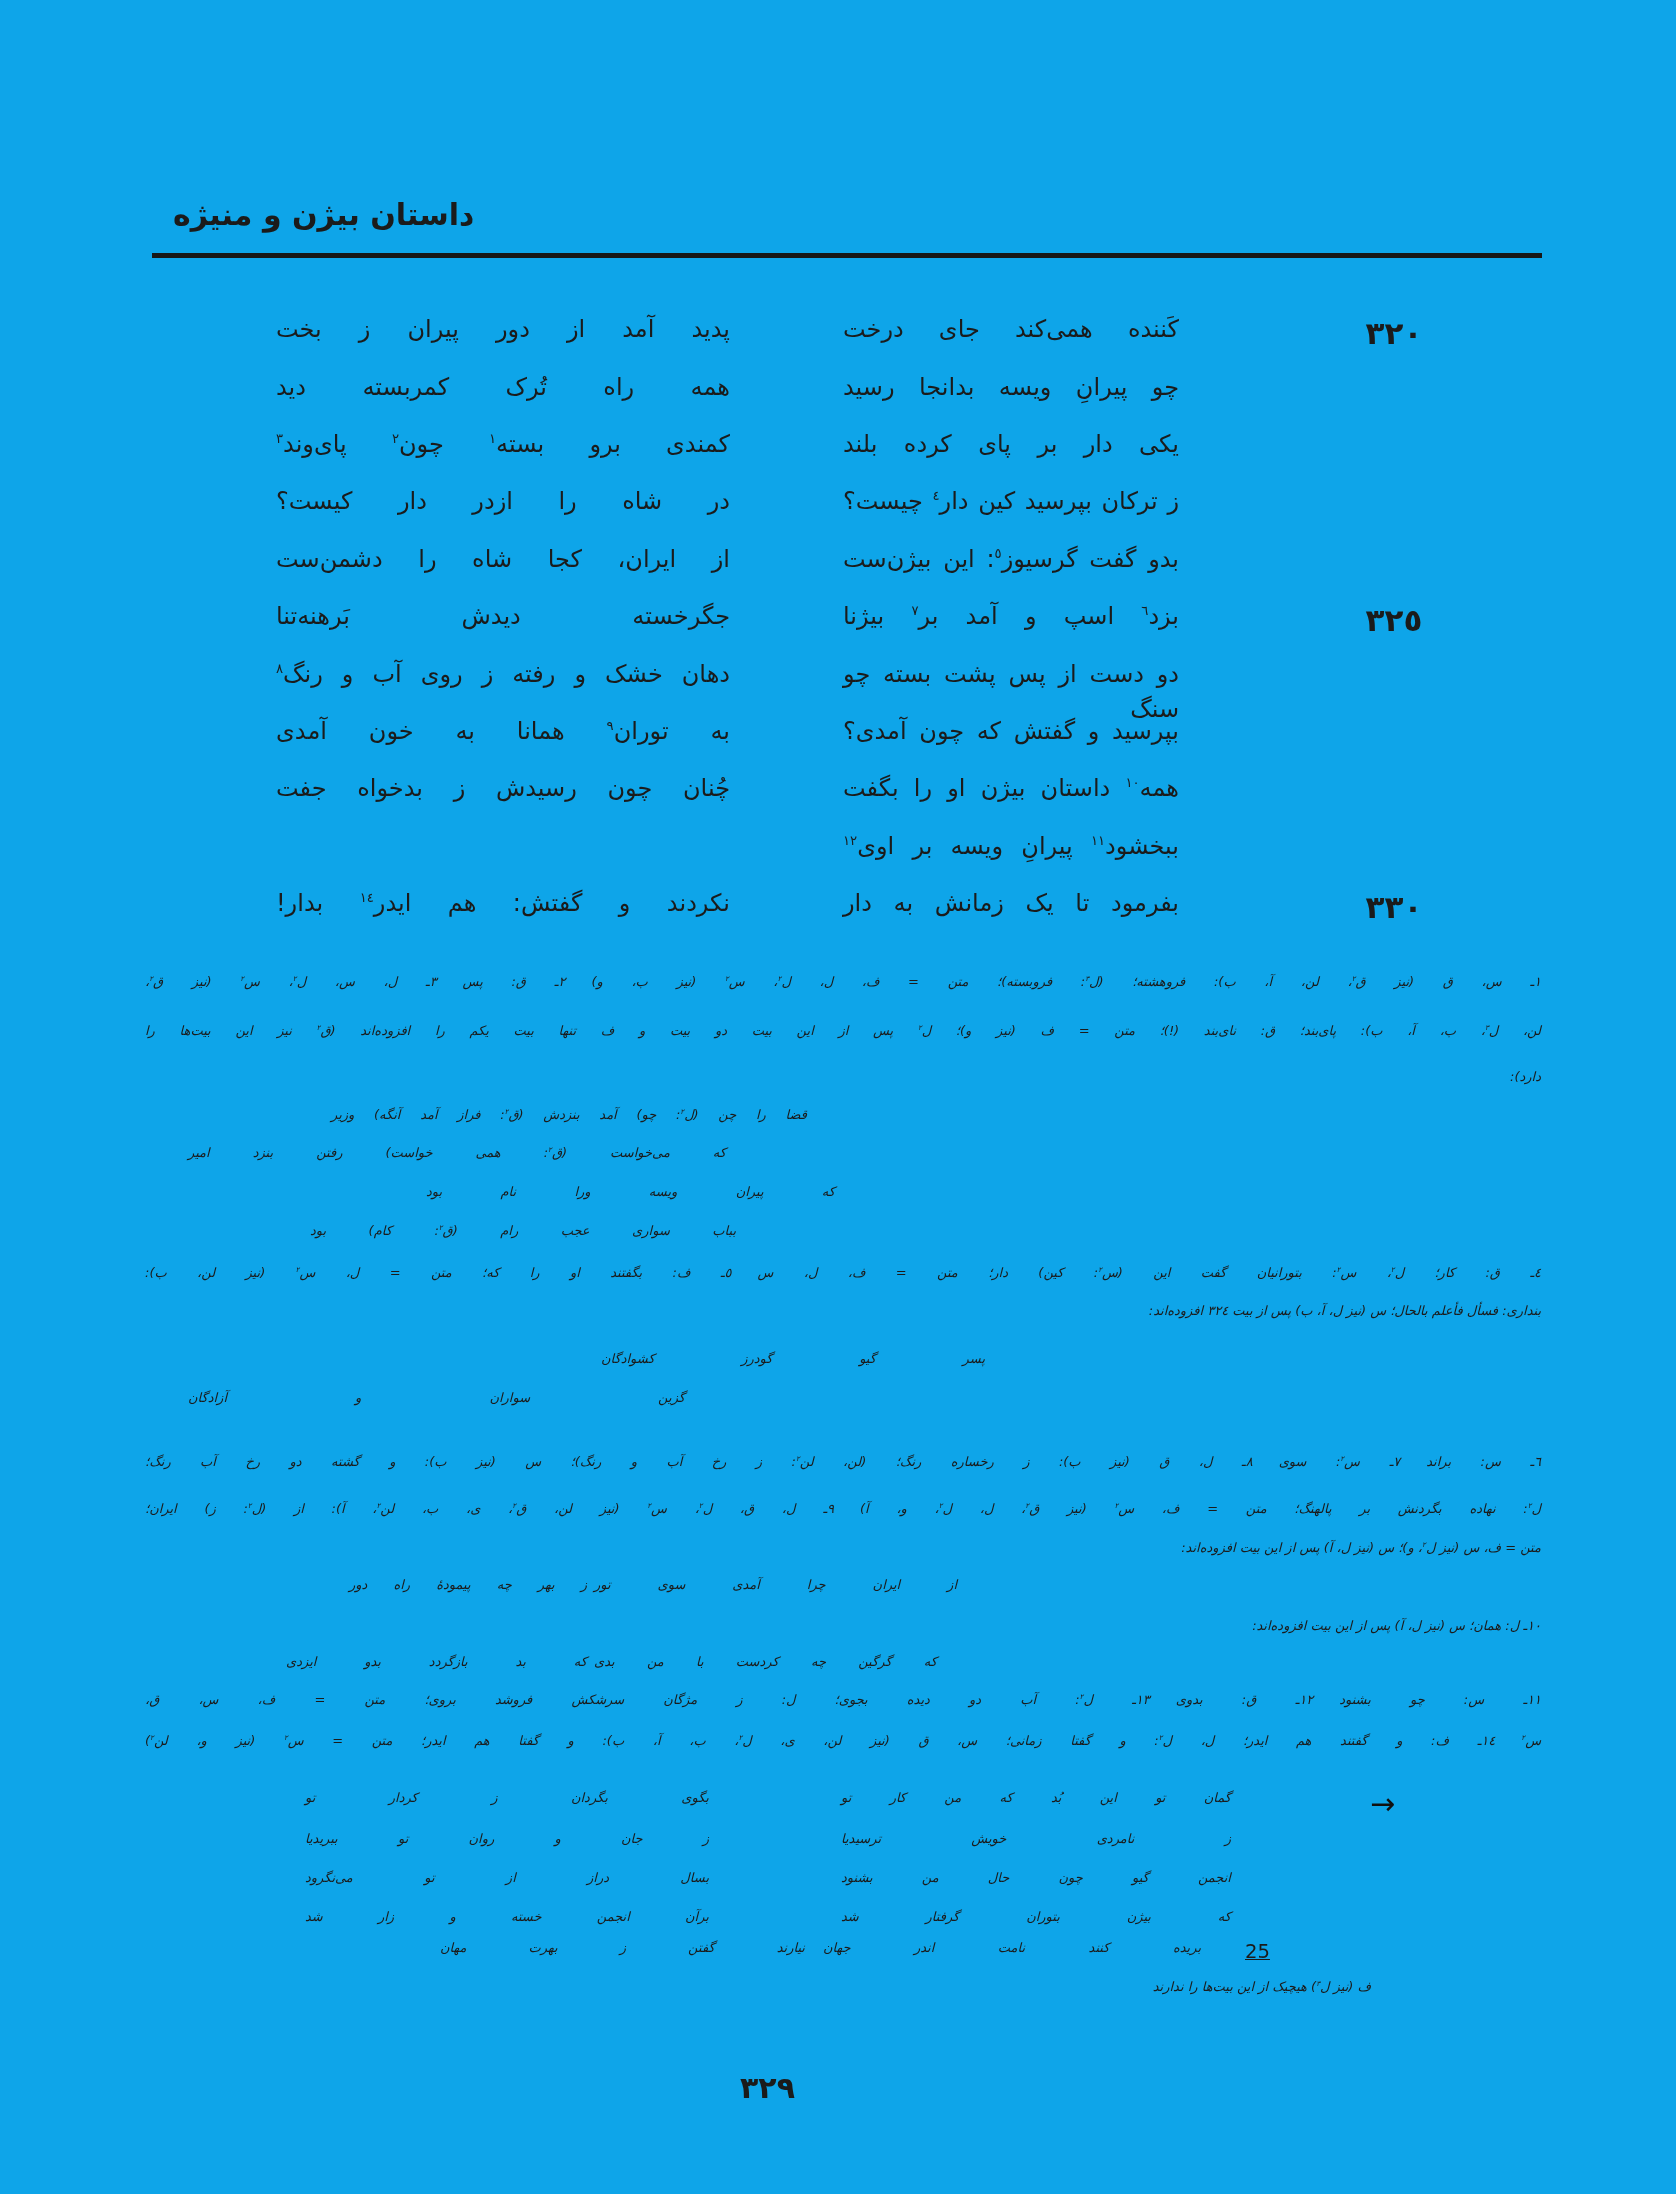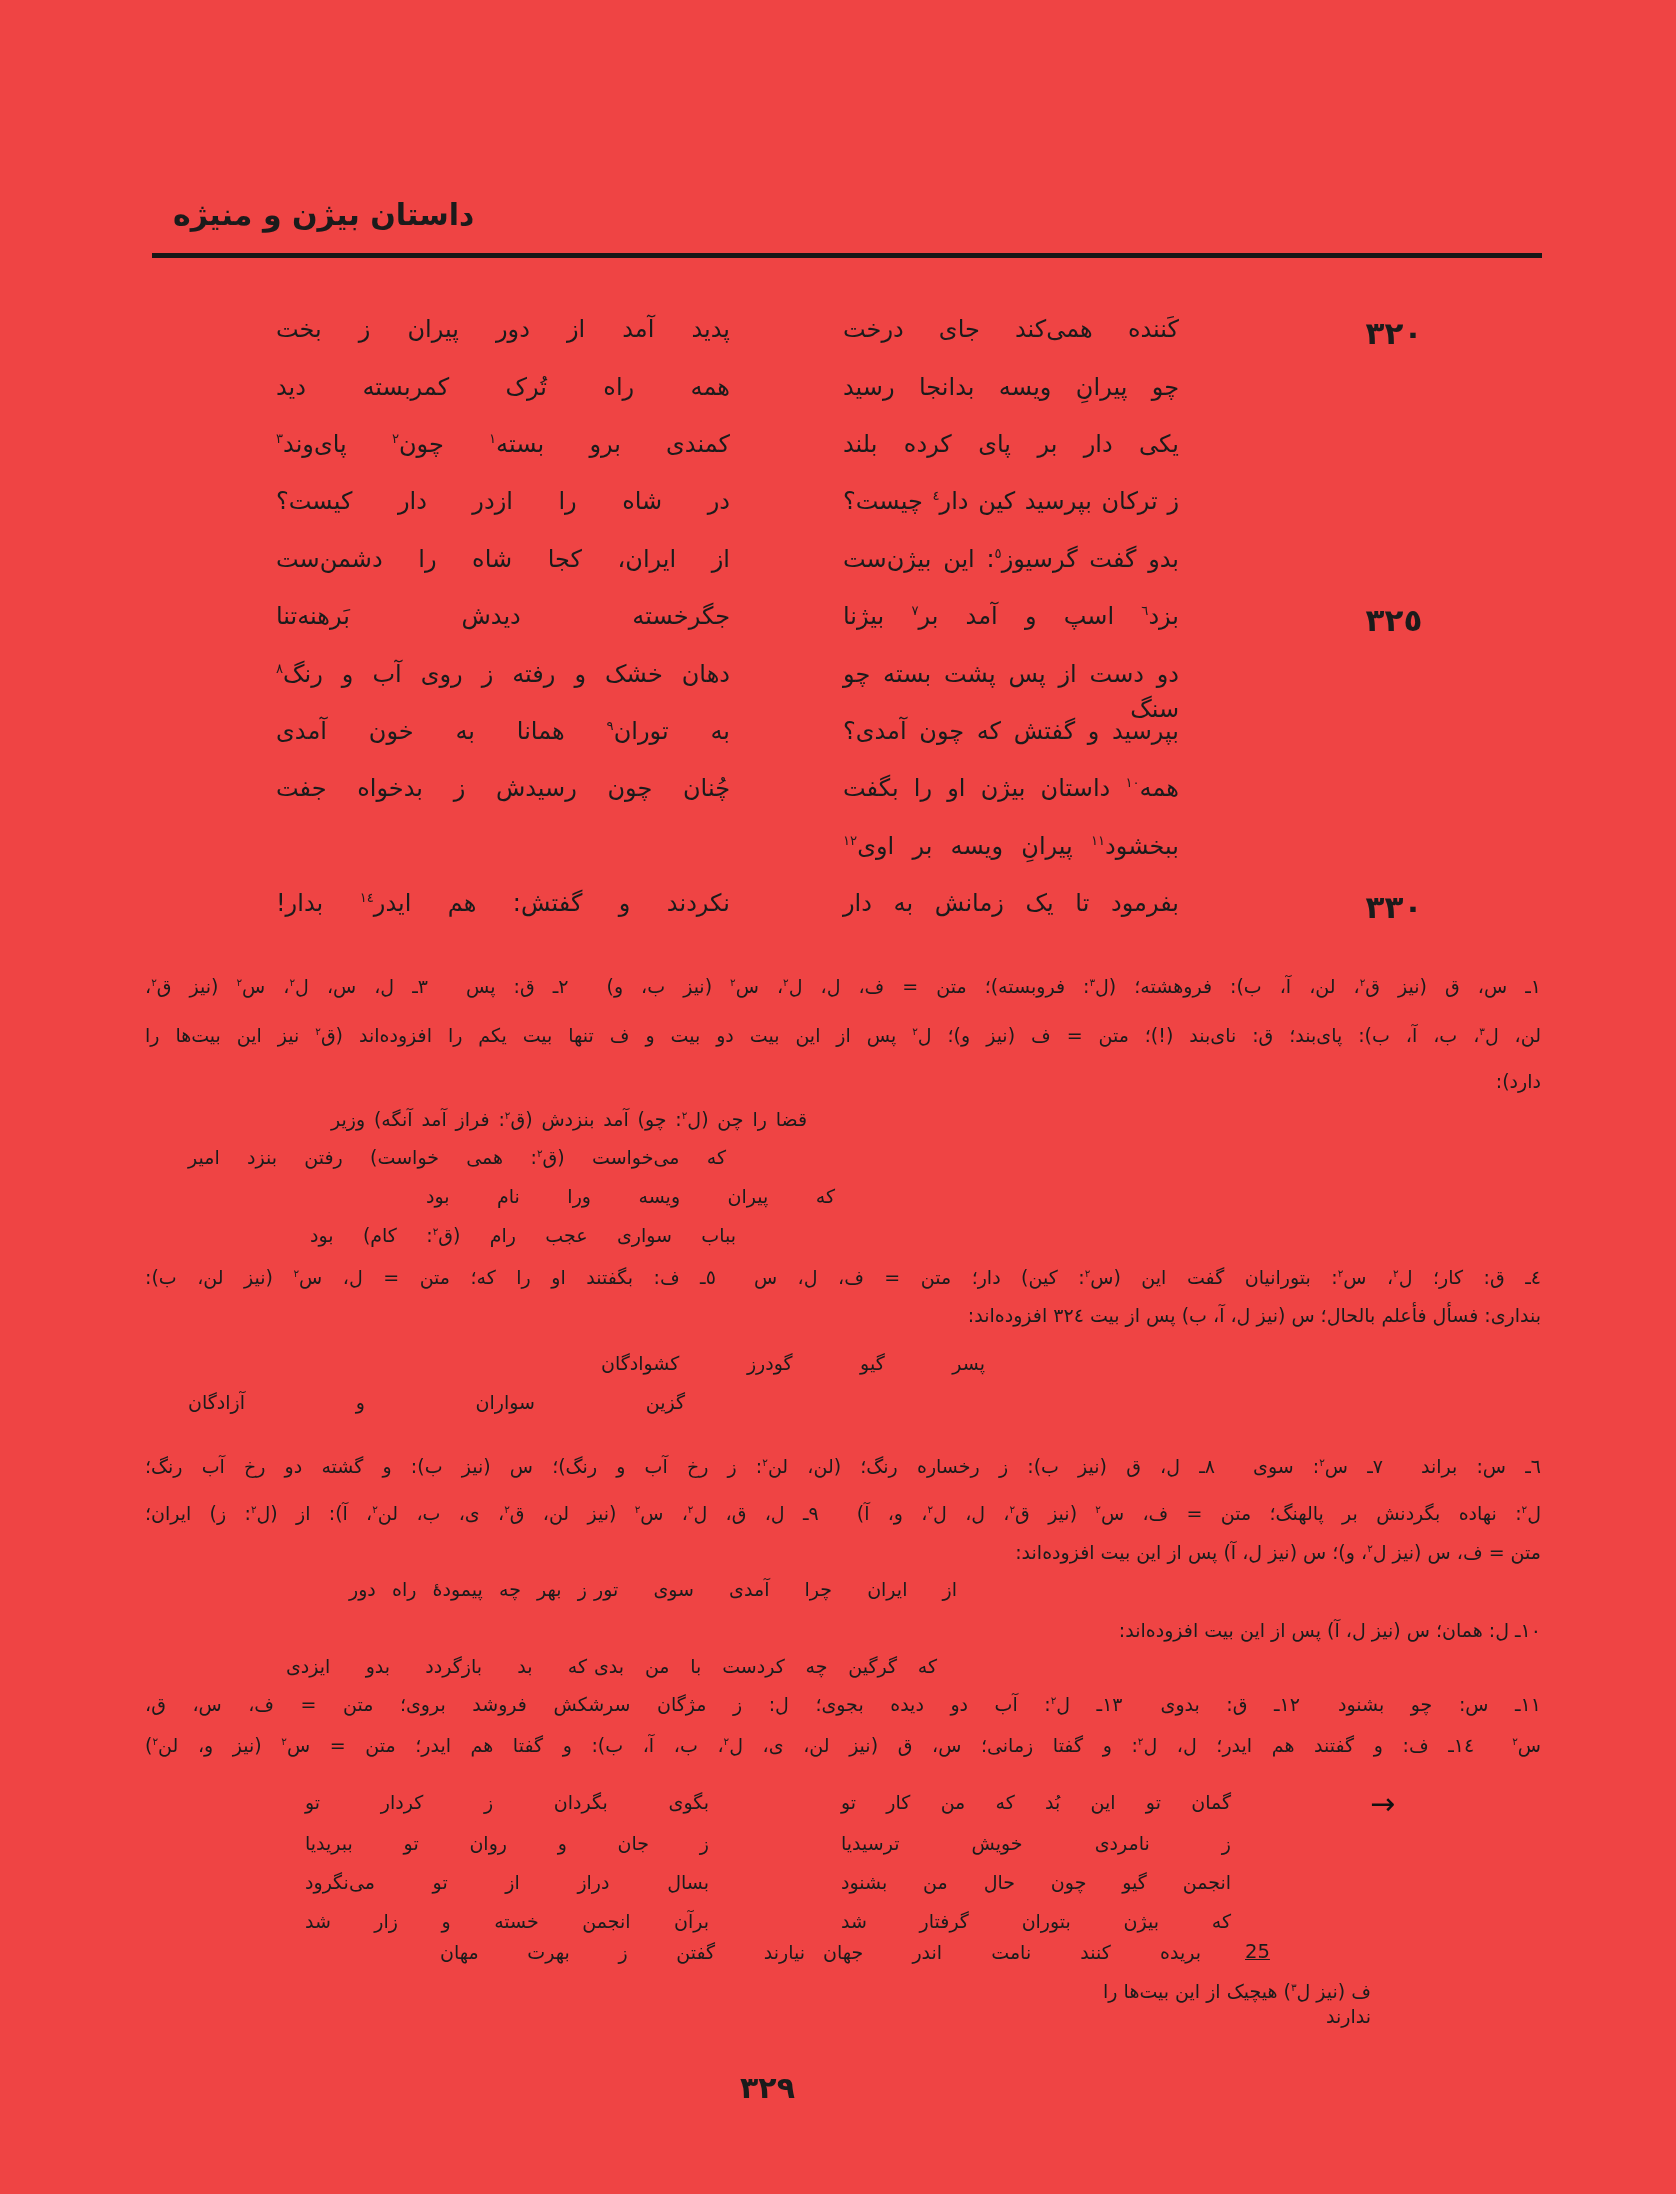--- a/index.html
+++ b/index.html
@@ -1,20 +1,20 @@
 <!DOCTYPE html>
 <html lang="fa" style="font-size:10.8px"><head>
 <meta charset="utf-8">
 <style>
   html,body{margin:0;padding:0;background:#e8e6e0;}
   .page{
     position:relative;
     width:1677px;height:2194px;
     margin:0 auto;
-    background:#ef4444;
+    background:#0ea5e9;
     font-family:"DejaVu Sans",sans-serif;
     color:#1b1b1b;
     overflow:hidden;
   }
   
   .running-title{
     position:absolute;left:173px;top:197px;
     font-size:30px;font-weight:700;direction:rtl;white-space:nowrap;
   }
   .head-rule{
@@ -31,21 +31,21 @@
     position:absolute;top:0;
     font-size:24px;line-height:1.45;direction:rtl;
     text-align:justify;text-align-last:justify;
   }
   .hemi-r{left:843px;width:336px;}
   .hemi-l{left:276px;width:454px;}
   sup{font-size:0.55em;line-height:0;vertical-align:super;}
   
   .fn{
     position:absolute;direction:rtl;
-    font-size:19px;line-height:1.3;white-space:normal;
+    font-size:13px;line-height:1.3;white-space:normal;font-style:italic;
   }
   .fn-just{left:145px;width:1396px;text-align:justify;text-align-last:justify;}
   .fn-right{left:145px;width:1396px;text-align:right;}
   .fnv{text-align:justify;text-align-last:justify;}
   .arrow-glyph{
     position:absolute;left:1370px;top:1789px;
     font-size:30px;line-height:1;color:#111;
   }
   .b5-marker{
     position:absolute;left:1245px;top:1940px;

